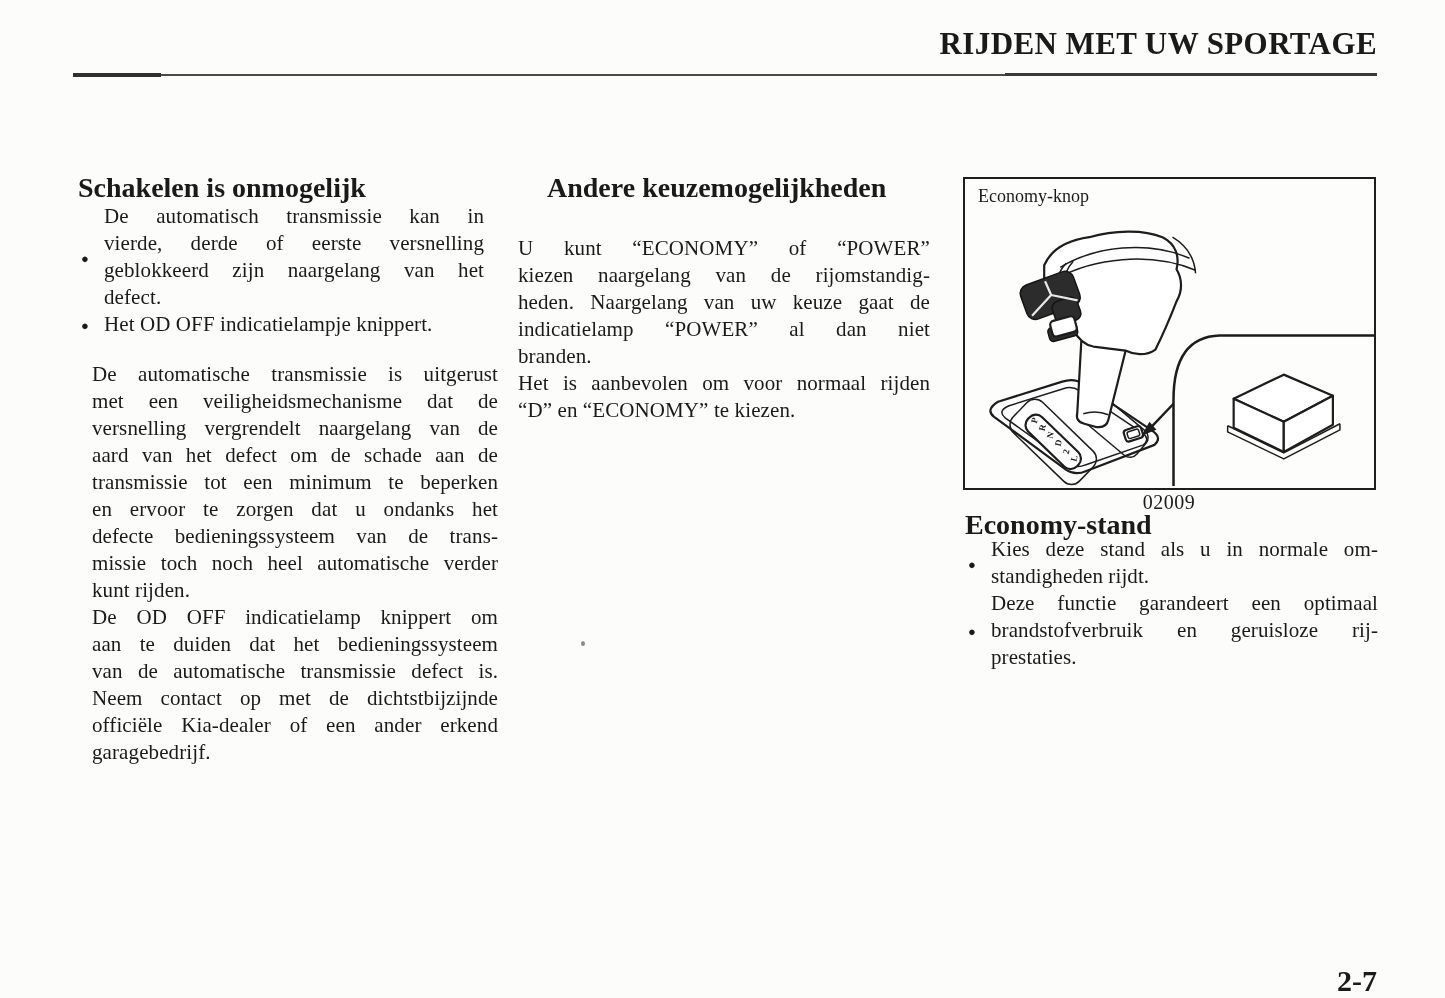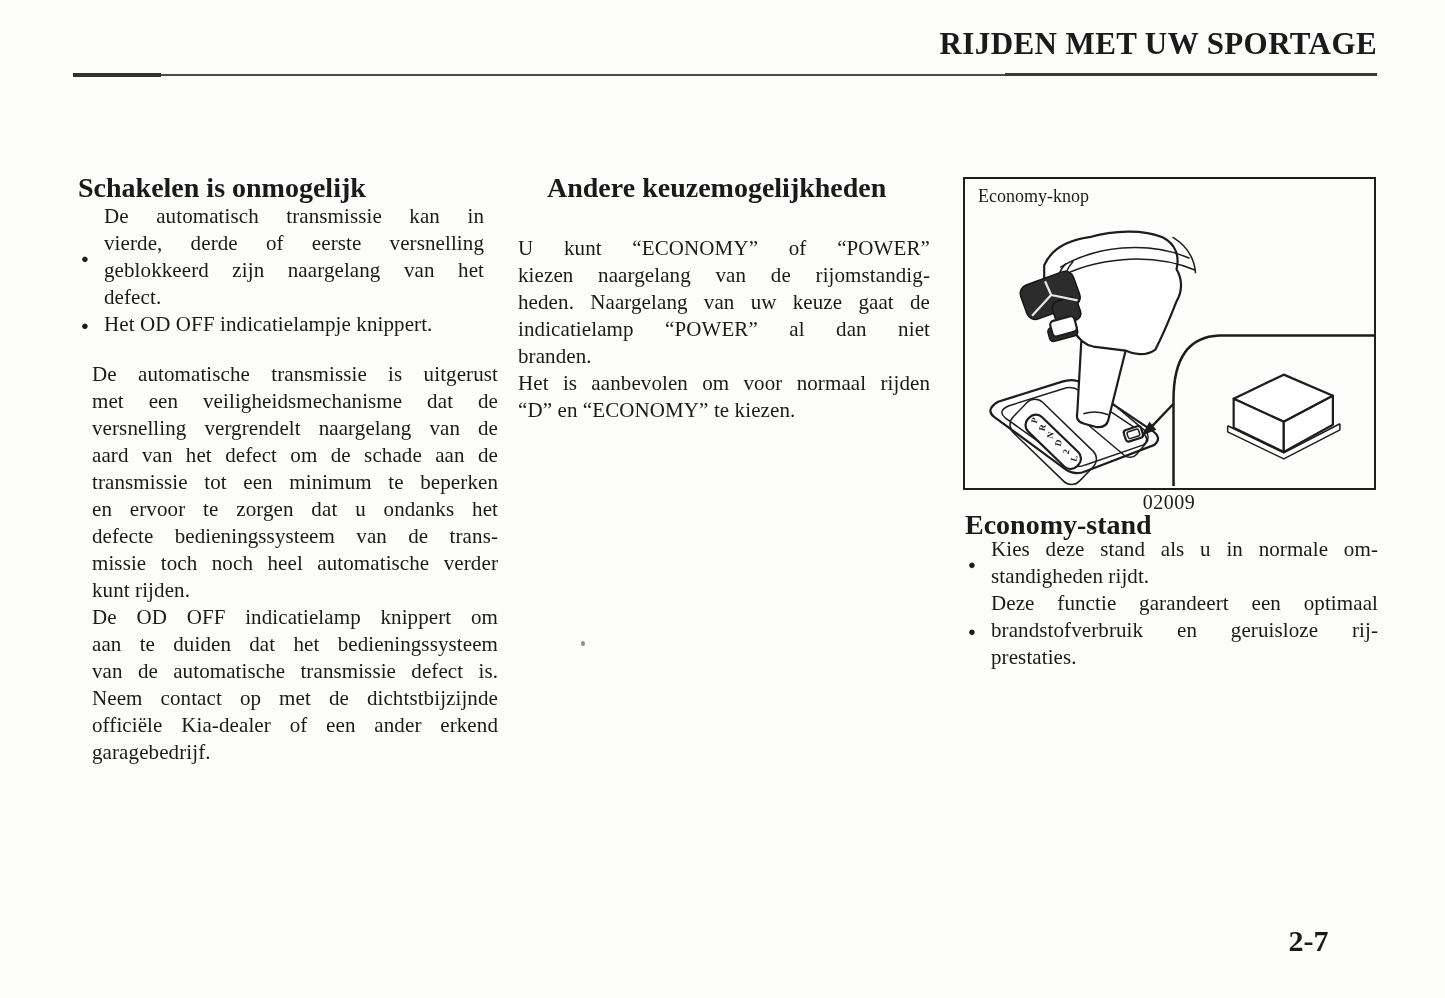--- a/index.html
+++ b/index.html
@@ -35,21 +35,21 @@
     left:963px;top:177px;width:413px;height:313px;
     border:2.5px solid #1e1e1e;box-sizing:border-box;background:#fdfdfc;
   }
   .figure-label{position:absolute;left:13px;top:7px;font-size:18px;font-weight:normal;white-space:nowrap;}
   .figure-svg{position:absolute;left:0;top:0;width:100%;height:100%;}
   .figure-caption{left:963px;top:491px;width:412px;text-align:center;font-size:20px;letter-spacing:.5px;}
 
   .right-heading{left:965px;top:511px;}
   .right-bullets{left:965px;top:536px;width:413px;}
 
-  .page-number{left:1240px;top:924px;width:137px;text-align:center;font-size:30px;font-weight:bold;}
+  .page-number{left:1240px;top:964px;width:137px;text-align:right;font-size:30px;font-weight:bold;}
 
   .speck{left:581px;top:641px;width:4px;height:5px;background:#777;border-radius:50%;opacity:.85;}
 
   svg .sk{fill:#fff;stroke:#1d1d1d;stroke-width:2.2;stroke-linejoin:round;}
   svg .thin{fill:none;stroke:#1d1d1d;stroke-width:1.5;stroke-linejoin:round;}
   svg .dark{fill:#2c2c2c;stroke:#141414;stroke-width:1.5;stroke-linejoin:round;}
   svg .gate-letter{font-size:9px;font-weight:bold;fill:#202020;}
 </style>
 </head>
 <body>

